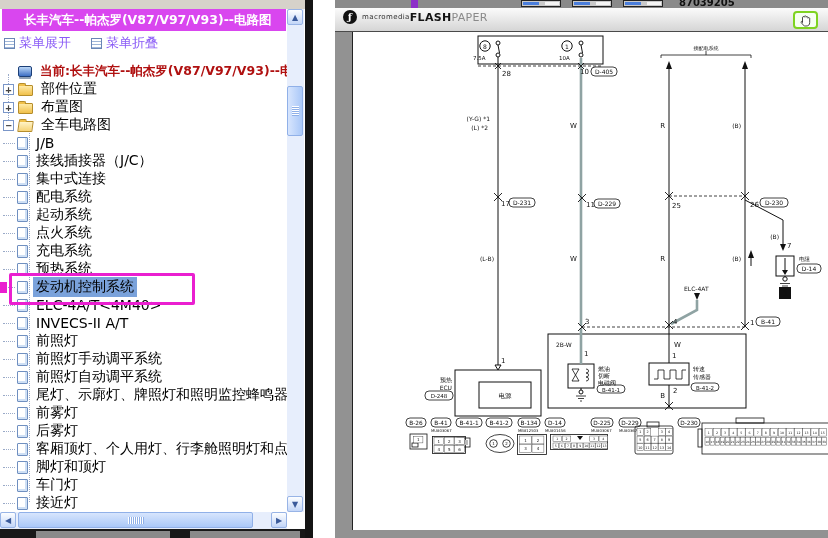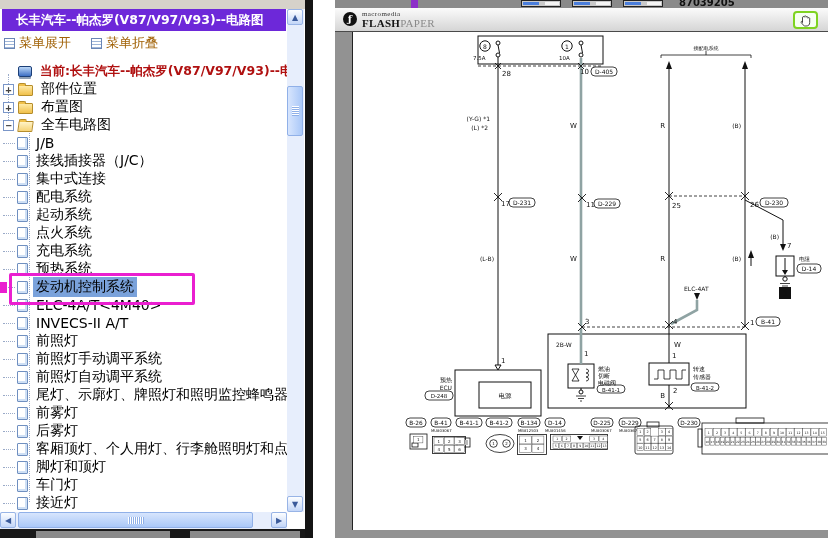--- a/index.html
+++ b/index.html
@@ -1,25 +1,25 @@
 <!DOCTYPE html>
 <html><head>
 <meta charset="utf-8">
 <style>
   html,body{margin:0;padding:0;background:#000;}
   .screen{position:relative;width:828px;height:538px;overflow:hidden;background:#fff;
           font-family:"DejaVu Sans",sans-serif;}
   
   .left-panel{position:absolute;left:0;top:0;width:305px;height:538px;background:#fff;overflow:hidden;}
   .lp-topstrip{position:absolute;left:0;top:0;width:305px;height:9px;background:#d6d2ca;}
-  .lp-title{position:absolute;left:2px;top:9px;width:284px;height:22px;background:#6d28d9;
-            color:#fff;font-size:12.5px;font-weight:bold;line-height:22px;padding-left:14px;
+  .lp-title{position:absolute;left:2px;top:9px;width:284px;height:22px;background:#d946ef;
+            color:#fff;font-size:12.5px;font-weight:bold;line-height:22px;padding-left:22px;
             white-space:nowrap;overflow:hidden;box-sizing:border-box;}
   .menu-row{position:absolute;left:4px;top:33px;height:20px;display:flex;gap:20px;align-items:center;}
-  .menu-item{display:flex;align-items:center;gap:4px;font-size:13px;color:#a16207;cursor:default;}
+  .menu-item{display:flex;align-items:center;gap:4px;font-size:13px;color:#8b5cf6;cursor:default;}
   .mi-icon{width:11px;height:11px;border:1px solid #6a86b5;background:
            repeating-linear-gradient(#ffffff 0 2px,#9fb6d8 2px 3px);box-sizing:border-box;}
   .tree{position:absolute;left:0;top:62px;width:287px;height:450px;overflow:hidden;}
   .trow{display:flex;align-items:center;height:18px;padding-left:3px;white-space:nowrap;}
   .texp{width:11px;height:11px;box-sizing:border-box;border:1px solid #7a96c8;background:#fff;
         font:bold 10px/9px "DejaVu Sans Mono",monospace;text-align:center;color:#444;margin-right:4px;flex:none;}
   .texp.hide{visibility:hidden;}
   .stub{width:12px;height:1px;border-bottom:1px dotted #9aaac8;margin-right:2px;flex:none;display:none;}
   .trow.lvl1{}
   .trow.lvl1 .stub{display:block;}
@@ -63,21 +63,21 @@
   .frag::before{content:"";position:absolute;left:1px;top:1px;width:16px;height:3px;background:#4a7edc;}
   .frag::after{content:"";position:absolute;right:1px;top:1px;width:14px;height:3px;background:#f4f4f4;}
   .frag-purple{position:absolute;left:76px;top:0;width:7px;height:8px;background:#8d2fc9;}
   .frag-num{position:absolute;left:344px;top:-3px;font-size:10px;font-weight:bold;color:#111;
             font-family:"DejaVu Sans",sans-serif;}
   .rp-toolbar{position:absolute;left:0;top:8px;width:515px;height:23px;
               background:linear-gradient(#fbfbfb,#d5d5d5);border-bottom:1px solid #4a4a4a;}
   .logo{position:absolute;left:8px;top:2px;display:flex;align-items:center;gap:5px;}
   .logo-mark{width:14px;height:14px;border-radius:50%;background:#111;color:#fff;
              font:bold 10px/14px "DejaVu Serif",serif;text-align:center;}
-  .logo-text{display:flex;flex-direction:column;line-height:9px;font-family:Liberation Serif, serif;}
+  .logo-text{display:flex;line-height:9px;}
   .logo-brand{font-size:7px;letter-spacing:.4px;color:#333;}
   .logo-product{font-size:11px;letter-spacing:.3px;text-align:center;}
   .logo-product .b{font-weight:bold;color:#141414;}
   .logo-product .l{color:#8a8a8a;}
   .tool-hand{position:absolute;right:32px;top:3px;width:25px;height:18px;background:#f6fff2;
              border:2px solid #7ed321;border-radius:4px;box-sizing:border-box;text-align:center;}
   .tool-ibeam{position:absolute;right:10px;top:4px;width:12px;height:16px;color:#222;
               font:14px/16px "DejaVu Serif",serif;text-align:center;}
   .doc-area{position:absolute;left:0;top:32px;width:515px;height:506px;background:#929292;}
   .page{position:absolute;left:17px;top:0;width:498px;height:498px;background:#fff;border-left:1px solid #222;}

